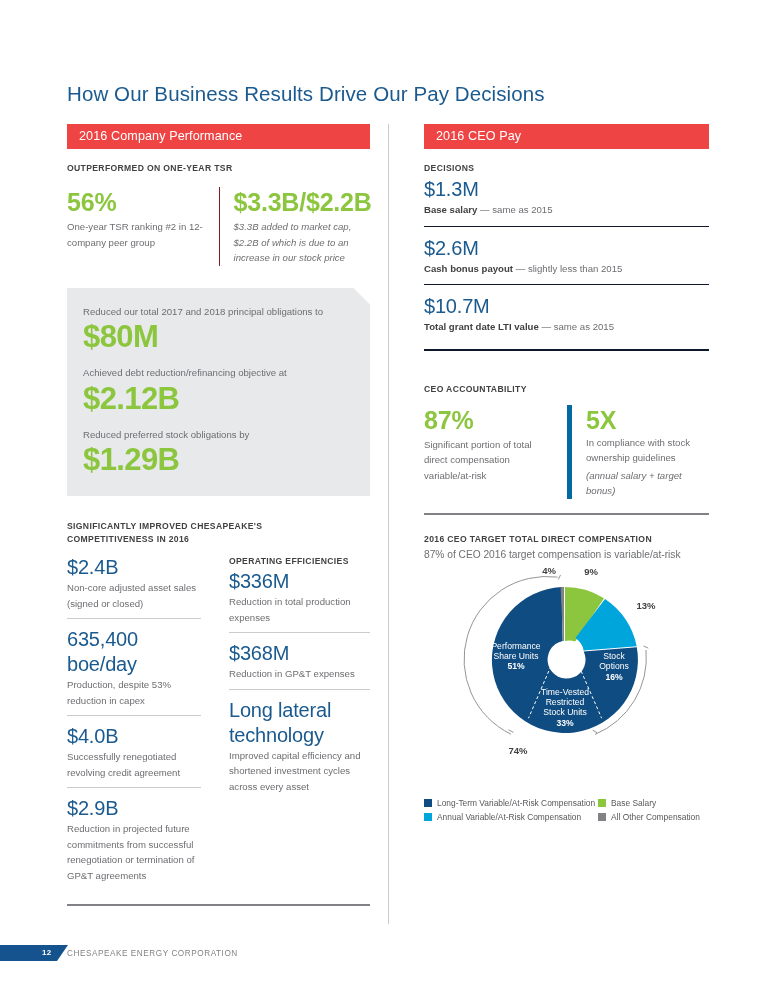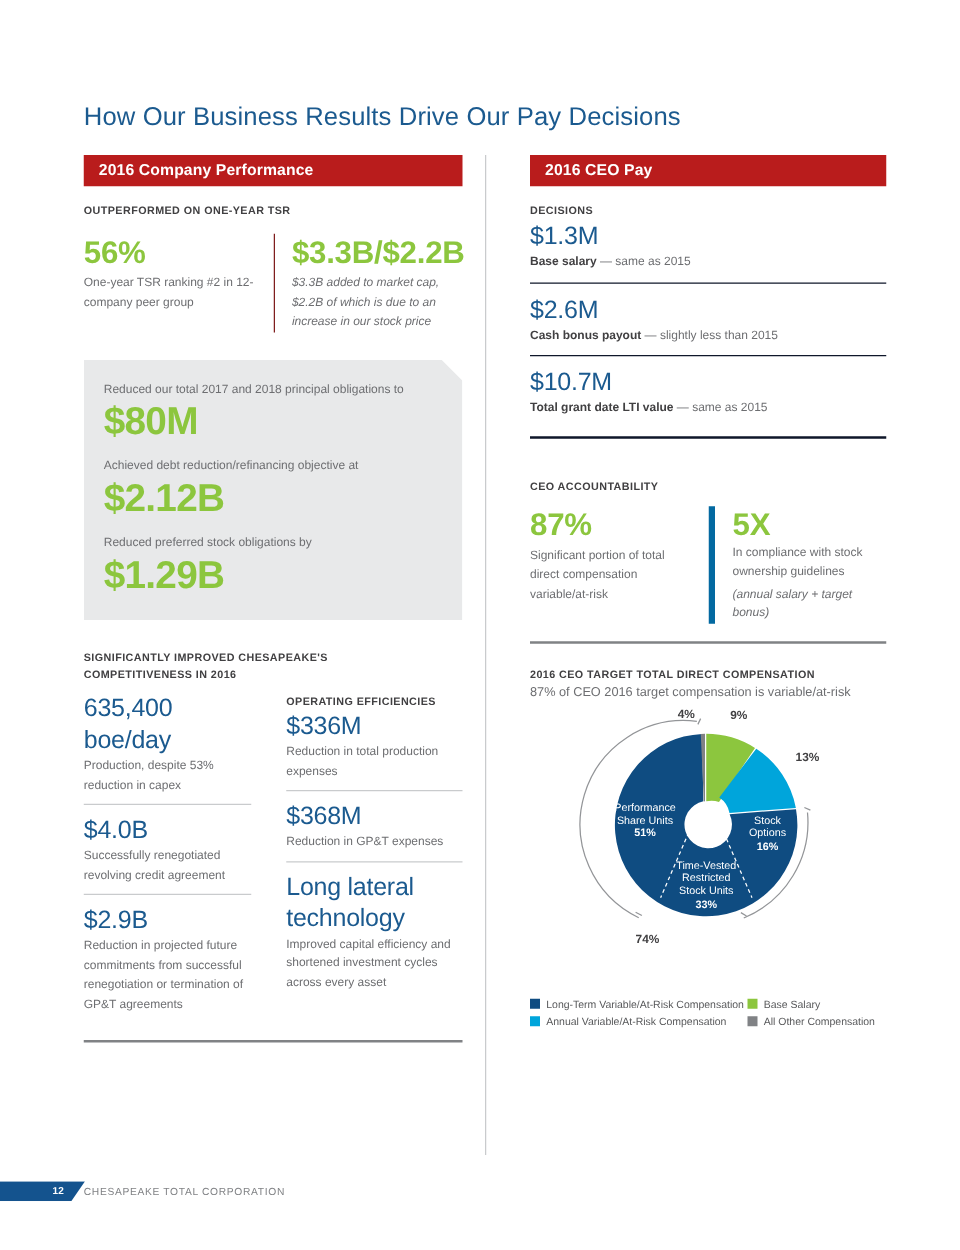--- a/index.html
+++ b/index.html
@@ -22,22 +22,22 @@
   
   .col-left  { position: absolute; left: 67px;  top: 124px; width: 303px; }
   .col-right { position: absolute; left: 424px; top: 124px; width: 285px; }
   .col-divider {
     position: absolute; left: 388px; top: 124px;
     width: 1px; height: 800px; background: #c9cbcd;
   }
 
   
   .bar {
-    background: #b91c1c; color: #ffffff;
-    font-size: 12.6px; font-weight: bold;
+    background: #ef4444; color: #ffffff;
+    font-size: 12.6px; font-weight: normal;
     padding: 7px 0 7px 12px;
     height: 25px; line-height: 11px;
     letter-spacing: .1px;
   }
 
   
   .eyebrow {
     font-size: 8.6px; font-weight: bold; color: #414042;
     letter-spacing: .35px; text-transform: uppercase;
     line-height: 13px;
@@ -152,20 +152,24 @@
       <div class="grp">
         <div class="cap">Reduced preferred stock obligations by</div>
         <div class="huge-green">$1.29B</div>
       </div>
     </div>
 
     <div class="eyebrow comp-head">SIGNIFICANTLY IMPROVED CHESAPEAKE'S COMPETITIVENESS IN 2016</div>
 
     <div class="comp-cols">
       <div class="c1">
+        <div class="item">
+          <div class="big-blue">$2.4B</div>
+          <div class="cap">Non-core adjusted asset sales (signed or closed)</div>
+        </div>
         <div class="item">
           <div class="big-blue">635,400 boe/day</div>
           <div class="cap">Production, despite 53% reduction in capex</div>
         </div>
         <div class="item">
           <div class="big-blue">$4.0B</div>
           <div class="cap">Successfully renegotiated revolving credit agreement</div>
         </div>
         <div class="item last">
           <div class="big-blue">$2.9B</div>
@@ -302,16 +306,16 @@
           <span class="sw" style="background:#808285"></span>
           <span>All Other Compensation</span>
         </div>
       </div>
     </div>
   </div>
 
   <div class="footer">
     <div class="footer-tab"></div>
     <div class="footer-num">12</div>
-    <div class="footer-txt">CHESAPEAKE TOTAL CORPORATION</div>
+    <div class="footer-txt">CHESAPEAKE ENERGY CORPORATION</div>
   </div>
 
 </div>
 
 </body></html>

